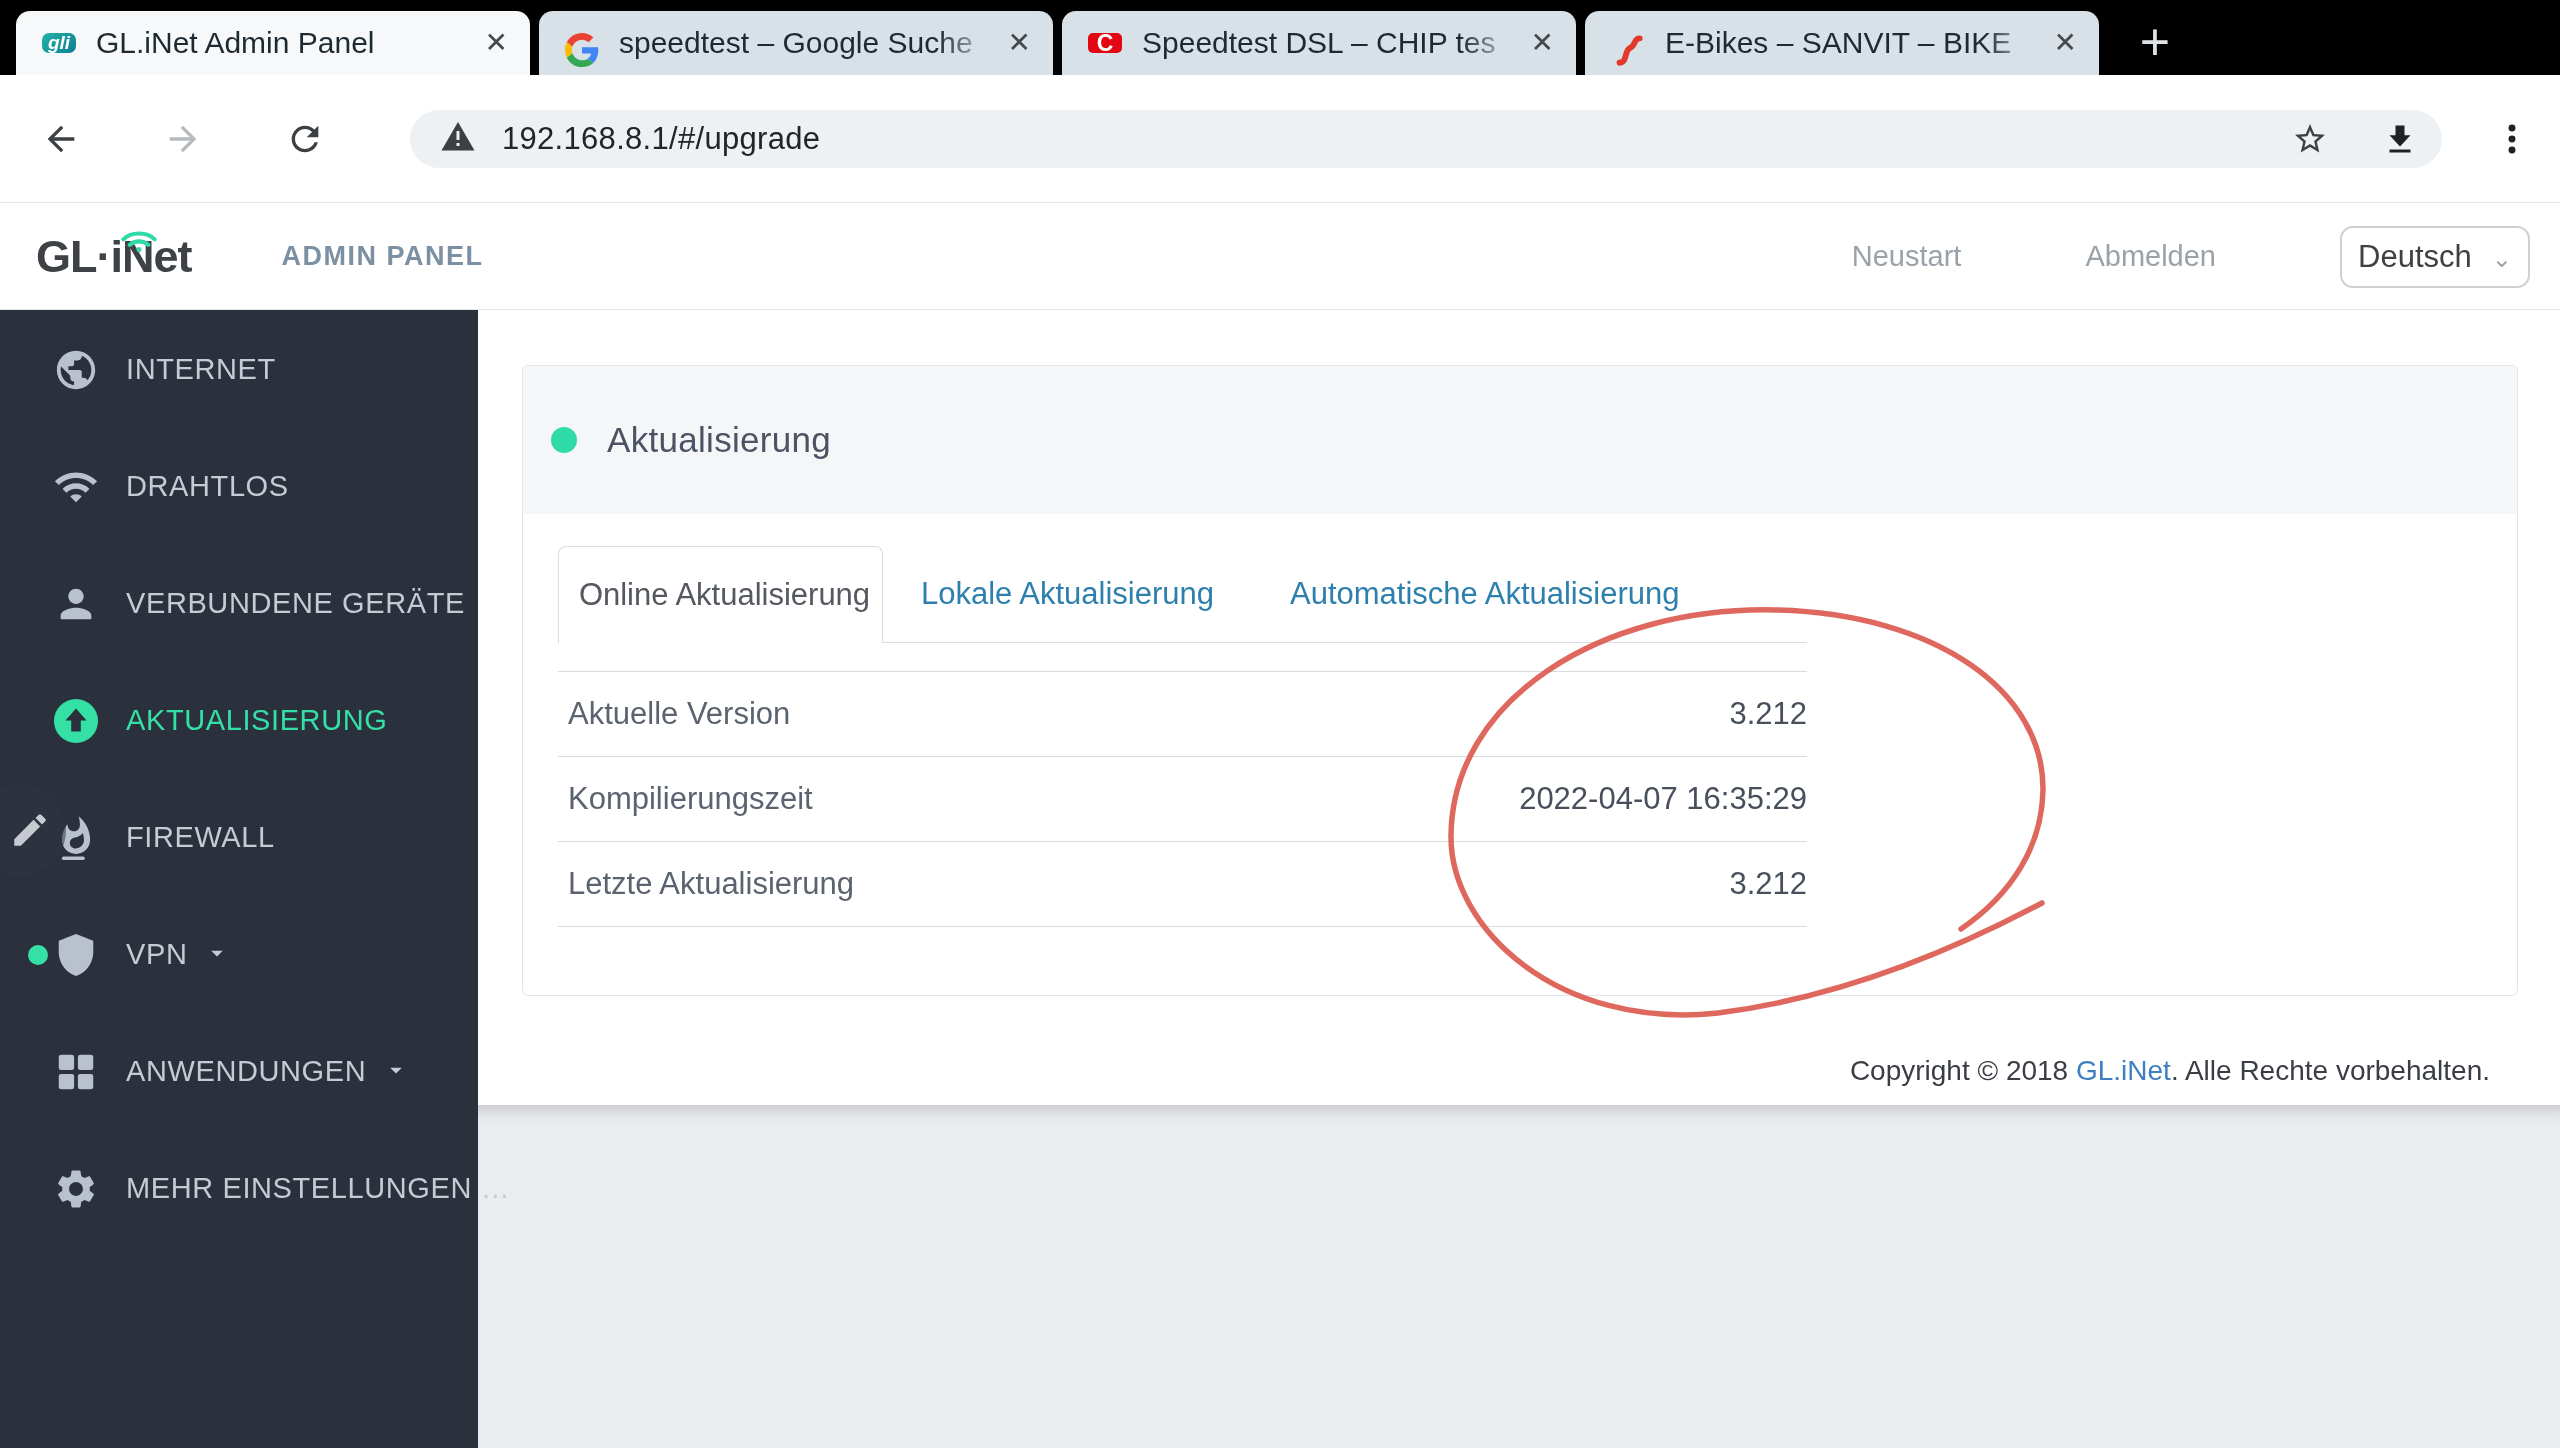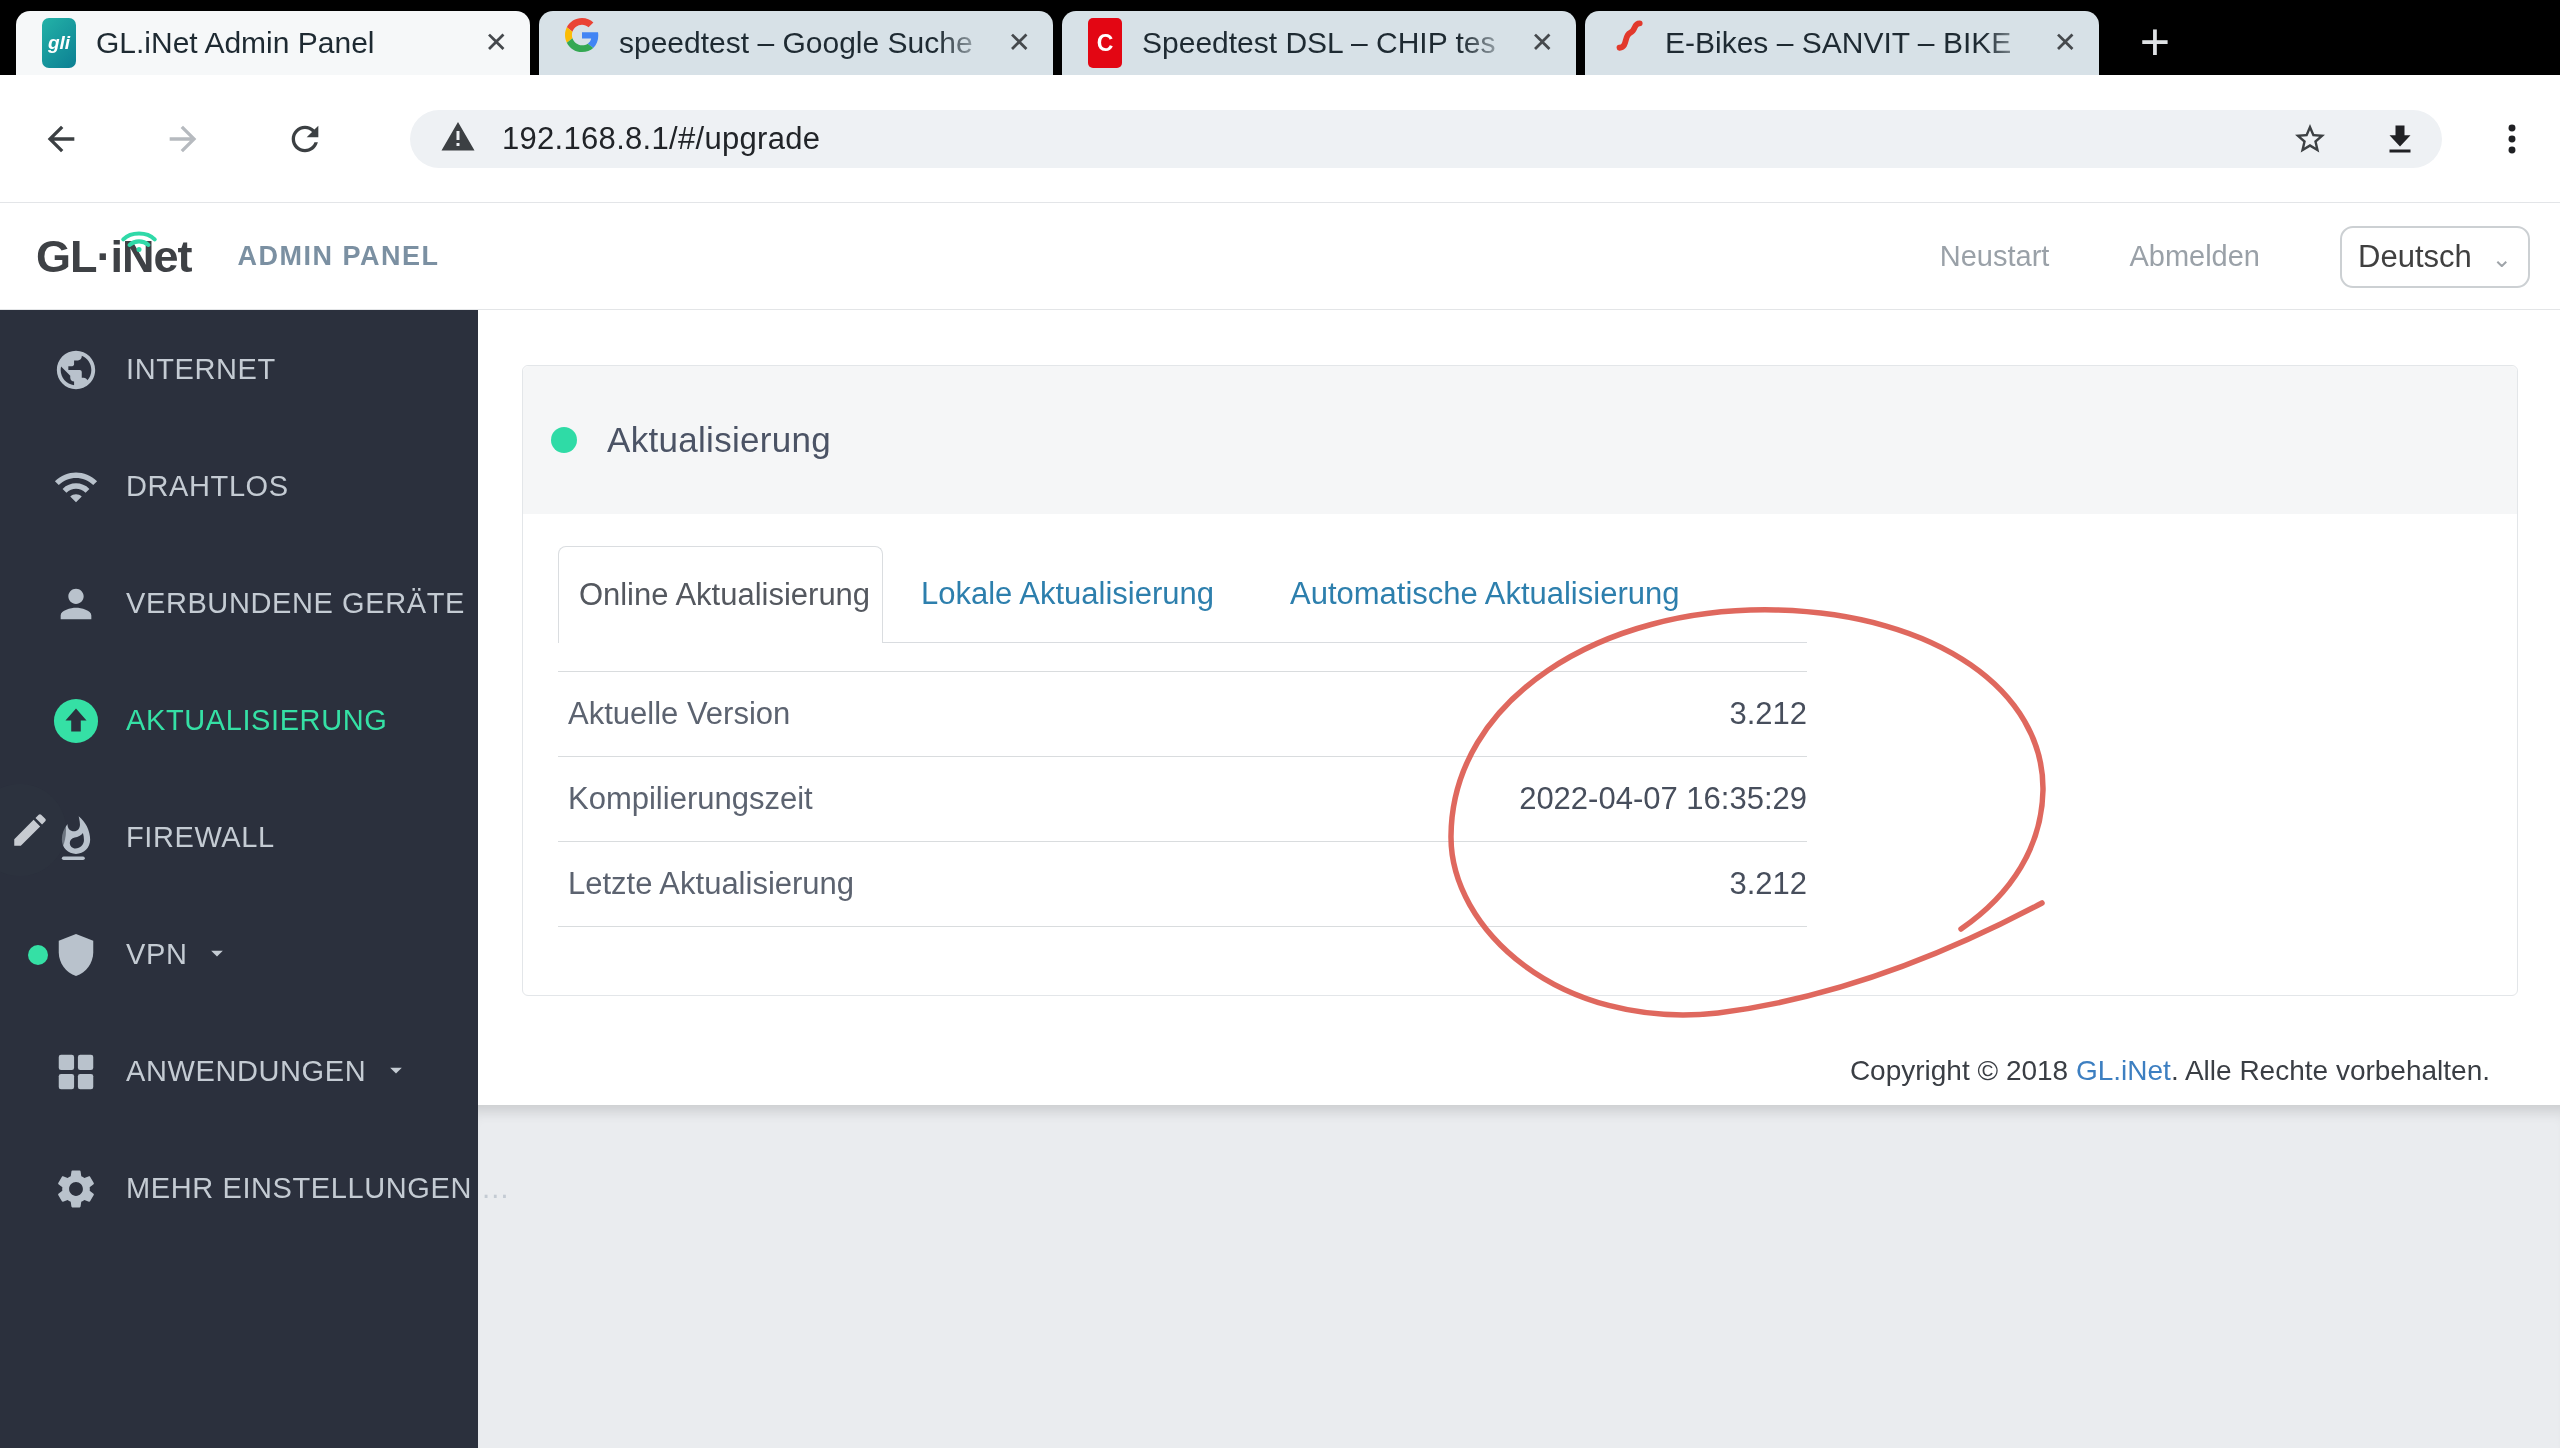--- a/index.html
+++ b/index.html
@@ -4,42 +4,42 @@
 <style>
   * { margin:0; padding:0; box-sizing:border-box; }
   html,body { background:#000; }
   body { font-family:"Liberation Sans", sans-serif; }
   #screen { position:relative; width:2560px; height:1448px; overflow:hidden; background:#fff; }
 
   
   .tabstrip { position:absolute; left:0; top:0; width:2560px; height:75px; background:#000; display:flex; align-items:flex-end; padding-left:16px; }
   .tab { position:relative; width:514px; height:64px; margin-right:9px; border-radius:14px 14px 0 0; background:#d7e1e7; display:flex; align-items:center; padding:0 22px 0 26px; cursor:default; }
   .tab.active { background:#f6f8f9; }
-  .tab .favicon { width:34px; height:50px; flex:0 0 34px; margin-right:20px; }
+  .tab .favicon { width:34px; height:20px; flex:0 0 34px; margin-right:20px; }
   .tab .title { flex:1; font-size:30px; color:#1e2a32; white-space:nowrap; overflow:hidden; position:relative; }
   .tab .title::after { content:""; position:absolute; right:0; top:0; bottom:0; width:56px; background:linear-gradient(to right, rgba(215,225,231,0), #d7e1e7); }
   .tab.active .title::after { background:linear-gradient(to right, rgba(246,248,249,0), #f6f8f9); }
   .tab .close { font-size:28px; color:#45494d; margin-left:14px; line-height:1; }
   .newtab { width:58px; height:58px; margin:0 0 4px 18px; display:flex; align-items:center; justify-content:center; color:#dfe2e5; font-size:52px; font-weight:300; border-radius:50%; }
 
   .fav-glinet { border-radius:7px; background:linear-gradient(135deg,#23b2a7,#0c7f93); color:#fff; font-style:italic; font-weight:bold; font-size:19px; display:flex; align-items:center; justify-content:center; }
   .fav-chip { border-radius:5px; background:#e30613; color:#fff; font-weight:bold; font-size:23px; display:flex; align-items:center; justify-content:center; }
 
   .toolbar { position:absolute; left:0; top:75px; width:2560px; height:128px; background:#fff; border-bottom:1px solid #e3e5e8; display:flex; align-items:center; padding:0 26px 0 38px;gap:24px; }
   .navbtn { width:46px; height:46px; display:flex; align-items:center; justify-content:center; margin-right:52px; }
   .navbtn svg { width:40px; height:40px; }
   .omnibox { flex:1; height:58px; background:#eef1f4; border-radius:29px; display:flex; align-items:center; padding:0 22px 0 30px; margin:0 24px 0 6px; }
   .omnibox .url { font-size:31px; color:#212428; margin-left:26px; letter-spacing:.3px; }
   .omnibox .spacer { flex:1; }
   .obicon { width:40px; height:40px; display:flex; align-items:center; justify-content:center; margin-left:50px; }
   .obicon svg { width:36px; height:36px; }
   .menu-dots { width:44px; height:44px; display:flex; align-items:center; justify-content:center; }
 
   
-  .app-header { position:absolute; left:0; top:204px; width:2560px; height:106px; background:#fff; border-bottom:1px solid #e3e5e7; display:flex; align-items:center; padding:0 30px 0 36px; }
+  .app-header { position:absolute; left:0; top:204px; width:2560px; height:106px; background:#fff; border-bottom:1px solid #e3e5e7; display:flex; align-items:center; padding:0 30px 0 36px;gap:44px; }
   .logo { position:relative; font-size:45px; font-weight:bold; color:#3e4145; letter-spacing:-1px; }
   .logo .wifi-arcs { position:absolute; left:84px; top:-20px; }
   .admin-panel { margin-left:46px; font-size:27px; font-weight:bold; color:#7b90a2; letter-spacing:1.5px; }
   .hdr-spacer { flex:1; }
   .hdr-link { font-size:29px; color:#9aa1a8; margin-right:80px; cursor:pointer; }
   .lang-btn { width:190px; height:62px; border:2px solid #ccd0d3; border-radius:13px; display:flex; align-items:center; justify-content:center; gap:20px; }
   .lang-btn .val { font-size:31px; color:#404040; }
   .lang-btn .chev { color:#9fa4a9; font-size:24px; transform:translateY(2px); }
 
   

